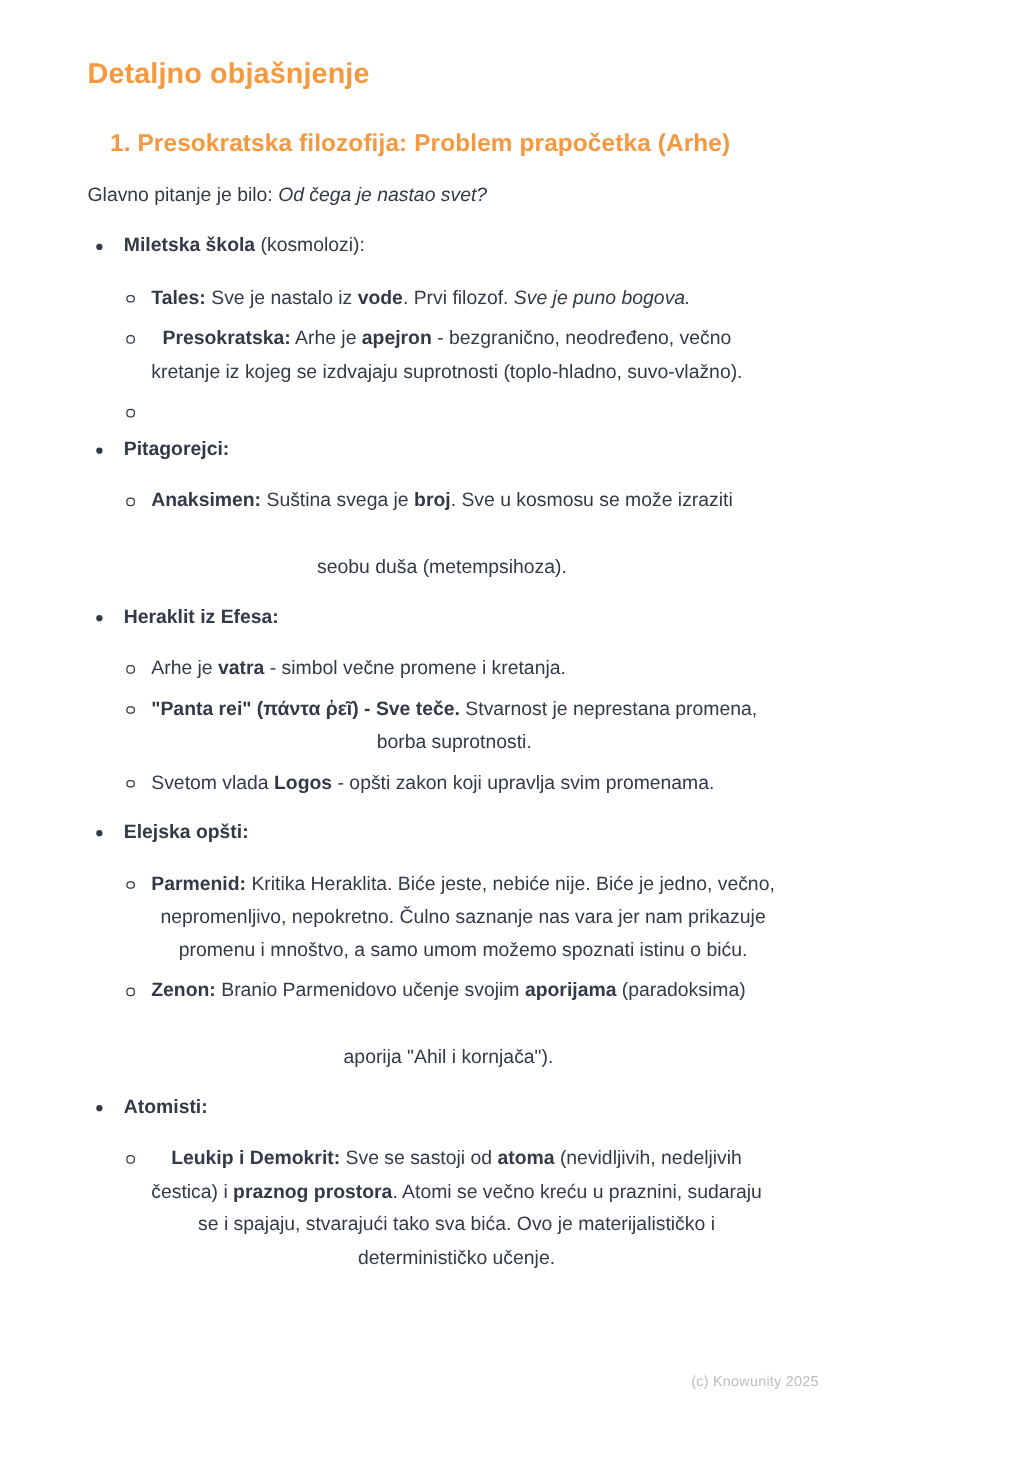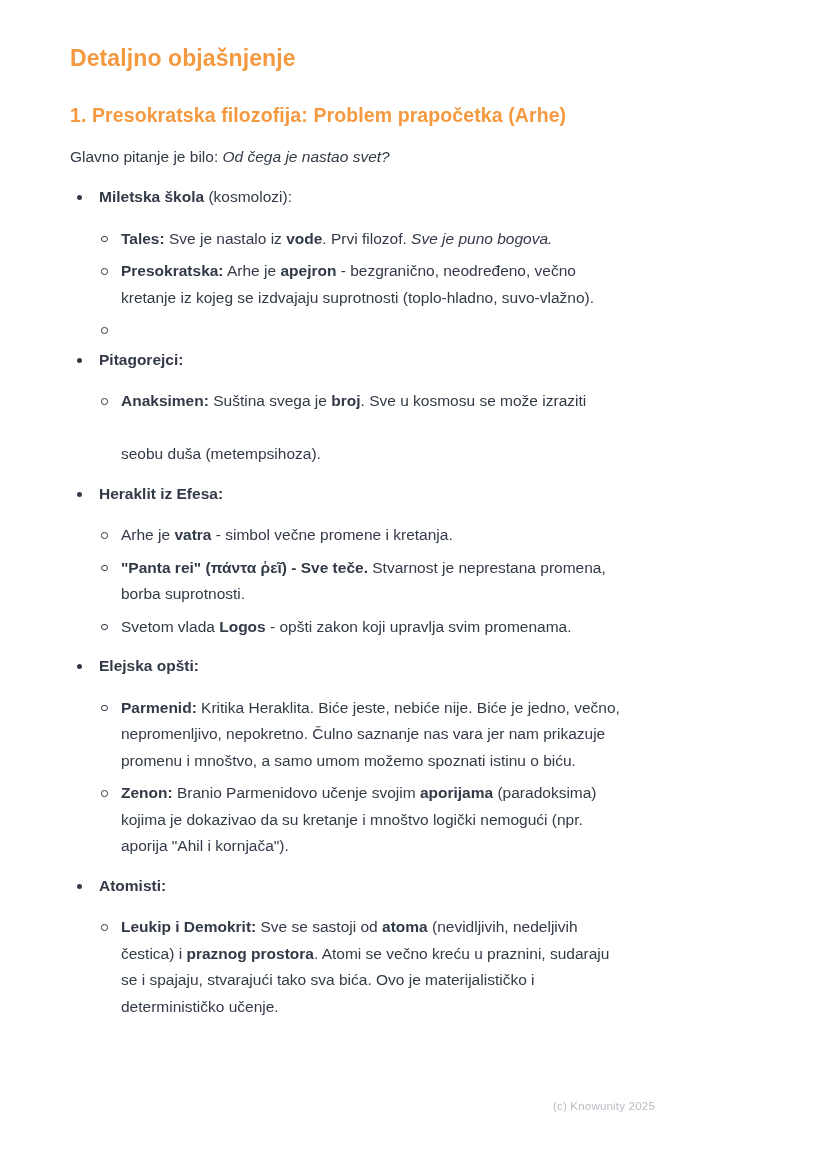--- a/index.html
+++ b/index.html
@@ -9,34 +9,34 @@
     --stripe-fill:#FCEDE2;
     --stripe-border:#F1AF90;
   }
   html,body{margin:0;padding:0;background:#ffffff;}
   body{font-family:"Liberation Sans","DejaVu Sans",sans-serif;color:var(--text);}
   .page{position:relative;width:708px;height:1171px;background:#ffffff;overflow:hidden;}
   .stripe{position:absolute;left:749px;top:37px;width:41px;height:1096px;
           background:var(--stripe-fill);border-left:3px solid var(--stripe-border);border-radius:2px;}
   .content{position:absolute;left:70px;top:44px;width:625px;}
   h1{font-size:23px;line-height:28px;font-weight:700;color:var(--accent);margin:0 0 31px 0;letter-spacing:.1px;}
-  h2{font-size:19.5px;line-height:24px;font-weight:700;color:var(--accent);margin:0 0 19px 0;letter-spacing:.1px;}
+  h2{font-size:19.5px;line-height:24px;font-weight:700;color:var(--accent);margin:0 0 19px 18px;letter-spacing:.1px;}
   .intro{font-size:15.5px;line-height:21px;margin:0 0 17px 0;}
   ul{list-style:none;margin:0;padding:0;}
   .row{display:flex;align-items:flex-start;}
   .marker{flex:none;width:29px;box-sizing:border-box;padding:11px 0 0 7px;}
   .dot{display:block;width:5px;height:5px;border-radius:50%;background:currentColor;}
   .marker2{flex:none;width:27px;box-sizing:border-box;padding:10px 0 0 7px;}
   .ring{display:block;width:6.5px;height:6.5px;border-radius:50%;border:1.5px solid currentColor;box-sizing:border-box;}
   .text{font-size:15.5px;line-height:26.5px;}
   .l1-label{font-size:15.5px;}
   .l1-item{margin-bottom:13px;}
   .l2-list{margin:15px 0 0 24px;}
   .l2-item{margin-bottom:6px;}
-  .l2-text{max-width:632px;}
+  .l2-text{max-width:632px;text-align:center;}
   .b{font-weight:700;}
   .i{font-style:italic;}
   .footer{position:absolute;top:1099px;right:53px;font-size:11.5px;line-height:14px;
           color:var(--muted);letter-spacing:.2px;z-index:2;}
 </style>
 </head>
 <body>
 
 <div class="page">
   <div class="stripe"></div>
@@ -144,21 +144,21 @@
                   <span class="ring"></span>
                 </span>
                 <div class="text l2-text"><span class="b ">Parmenid:</span><span> Kritika Heraklita. Biće jeste, nebiće nije. Biće je jedno, večno,</span><br><span>nepromenljivo, nepokretno. Čulno saznanje nas vara jer nam prikazuje</span><br><span>promenu i mnoštvo, a samo umom možemo spoznati istinu o biću.</span></div>
               </div>
             </li>
             <li class="l2-item">
               <div class="row">
                 <span class="marker2">
                   <span class="ring"></span>
                 </span>
-                <div class="text l2-text"><span class="b ">Zenon:</span><span> Branio Parmenidovo učenje svojim </span><span class="b ">aporijama</span><span> (paradoksima)</span><br><span>kojima je dokazivao da su kretanje i mnoštvo logički nemogući (npr.</span><br><span>aporija "Ahil i kornjača").</span></div>
+                <div class="text l2-text"><span class="b ">Zenon:</span><span> Branio Parmenidovo učenje svojim </span><span class="b ">aporijama</span><span> (paradoksima)</span><br><br><span>aporija "Ahil i kornjača").</span></div>
               </div>
             </li>
           </ul>
         </li>
         <li class="l1-item">
           <div class="row">
             <span class="marker">
               <span class="dot"></span>
             </span>
             <div class="text l1-label"><span class="b ">Atomisti:</span></div>

